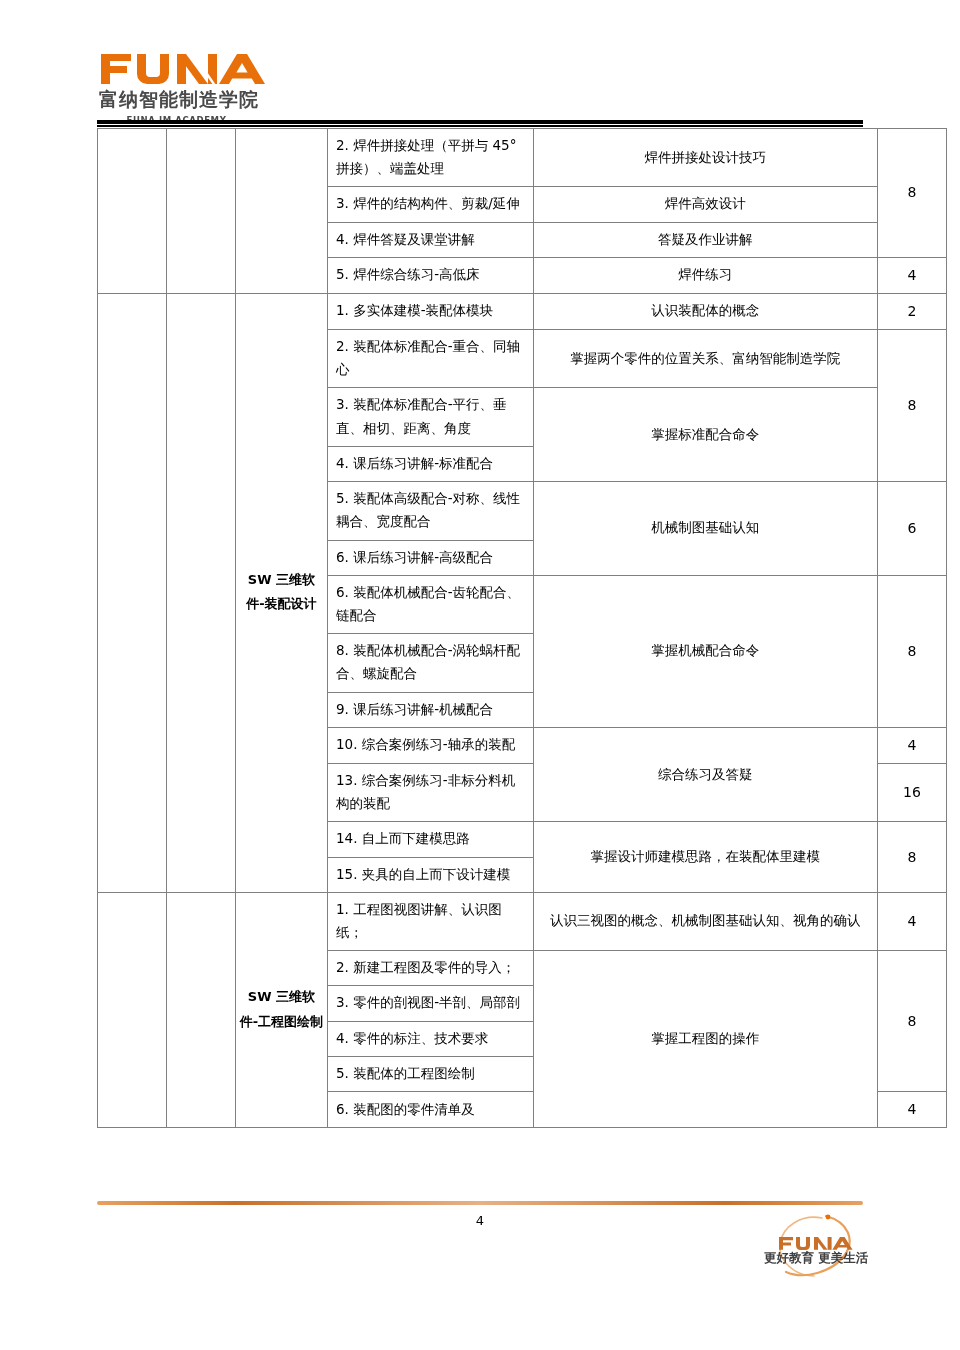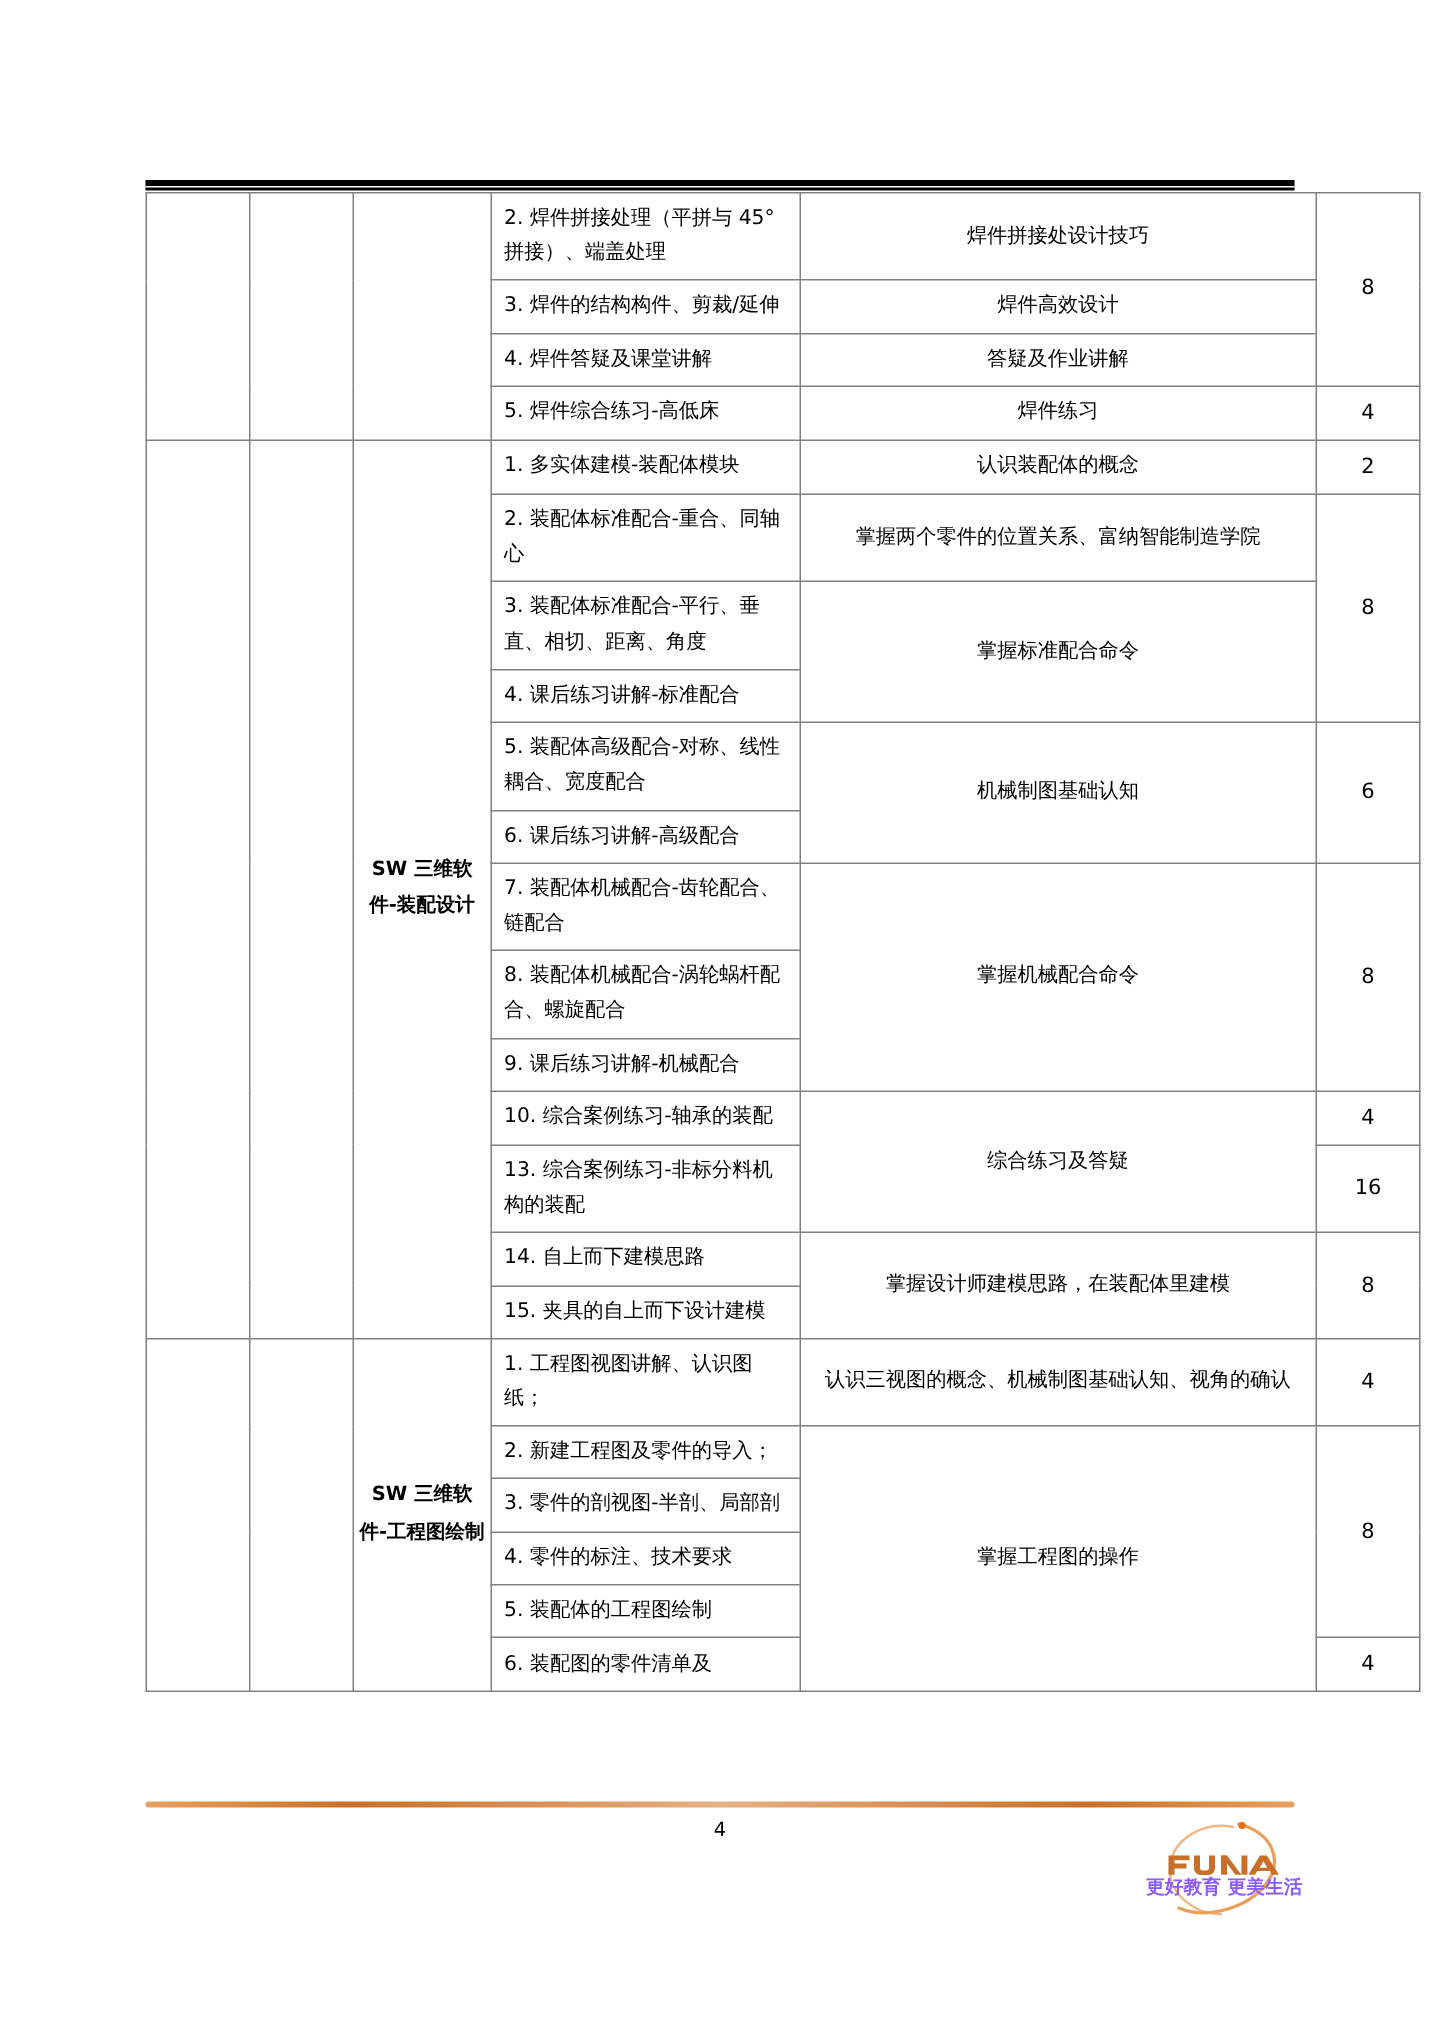--- a/index.html
+++ b/index.html
@@ -161,31 +161,58 @@
     top: 22px;
     width: 80px;
     height: 14px;
   }
   .swoosh-text-cn {
     position: absolute;
     left: 12px;
     top: 36px;
     font-size: 12.5px;
     font-weight: 700;
-    color: #8b5cf6;
+    color: #404040;
     white-space: nowrap;
     letter-spacing: 0px;
     font-family: "DejaVu Sans", "Liberation Sans", sans-serif;
   }
 </style>
 </head>
 <body>
 
 <div class="page-header">
 
+  <div class="logo-block">
+    <span class="logo-word">
+      <svg width="168" height="34" viewBox="0 0 168 34" xmlns="http://www.w3.org/2000/svg">
+        <g fill="#E8700A">
+
+          <path d="M2 2 h30 v7 h-21 v5 h17 v7 h-17 v11 h-9 z"></path>
+
+          <path d="M38 2 h9 v19 a4 4 0 0 0 4 4 h6 a4 4 0 0 0 4 -4 v-19 h9 v20 a10 10 0 0 1 -10 10 h-12 a10 10 0 0 1 -10 -10 z"></path>
+
+          <path d="M78 2 h9 v30 h-9 z"></path>
+          <path d="M78 2 h9 l22 30 h-9 z"></path>
+          <path d="M109 2 h9 v30 h-9 z"></path>
+
+          <path d="M138 2 h10 l18 30 h-10 l-3.2 -5.6 h-19.6 l-3.2 5.6 h-10 z m5 9 l-5.6 9.6 h11.2 z"></path>
+        </g>
+        <g fill="#FFFFFF">
+          <path d="M92 1 l3 0 l22 32 l-3 0 z"></path>
+        </g>
+      </svg>
+    </span>
+    <span class="logo-cn">富纳智能制造学院</span>
+    <span class="logo-en-row">
+      <span class="rule"></span>
+      <span class="logo-en">FUNA IM ACADEMY</span>
+      <span class="rule"></span>
+    </span>
+  </div>
 
   <div class="header-rule"></div>
   <div class="header-rule2"></div>
 </div>
 
 <table class="doc-table">
   <colgroup>
     <col class="c-blank1">
       <col class="c-blank2">
       <col class="c-module">
@@ -239,21 +266,21 @@
     </tr>
     <tr>
       <td class="topic">5. 装配体高级配合-对称、线性耦合、宽度配合</td>
       <td class="goal" rowspan="2">机械制图基础认知</td>
       <td class="hours" rowspan="2">6</td>
     </tr>
     <tr>
       <td class="topic">6. 课后练习讲解-高级配合</td>
     </tr>
     <tr>
-      <td class="topic">7. 装配体机械配合-齿轮配合、链配合</td>
+      <td class="topic">6. 装配体机械配合-齿轮配合、链配合</td>
       <td class="goal" rowspan="3">掌握机械配合命令</td>
       <td class="hours" rowspan="3">8</td>
     </tr>
     <tr>
       <td class="topic">8. 装配体机械配合-涡轮蜗杆配合、螺旋配合</td>
     </tr>
     <tr>
       <td class="topic">9. 课后练习讲解-机械配合</td>
     </tr>
     <tr>

